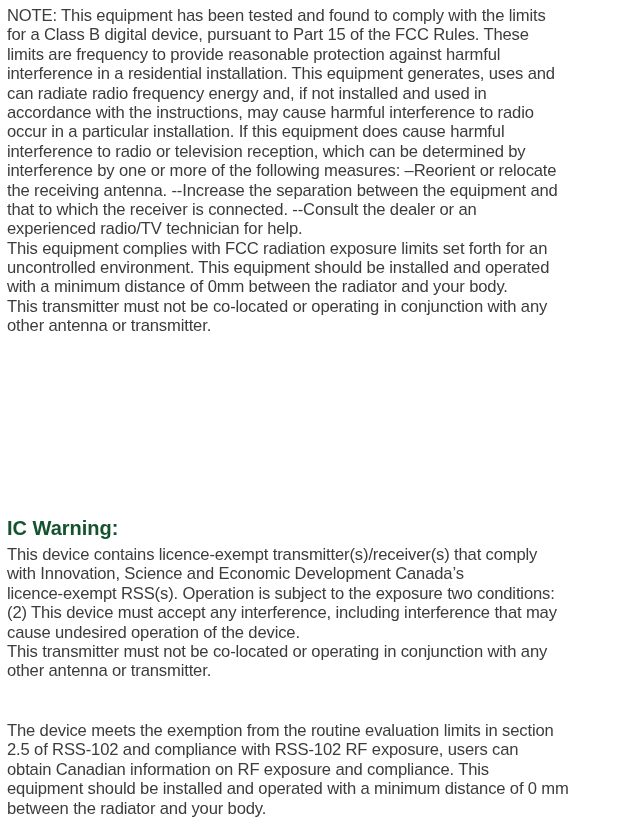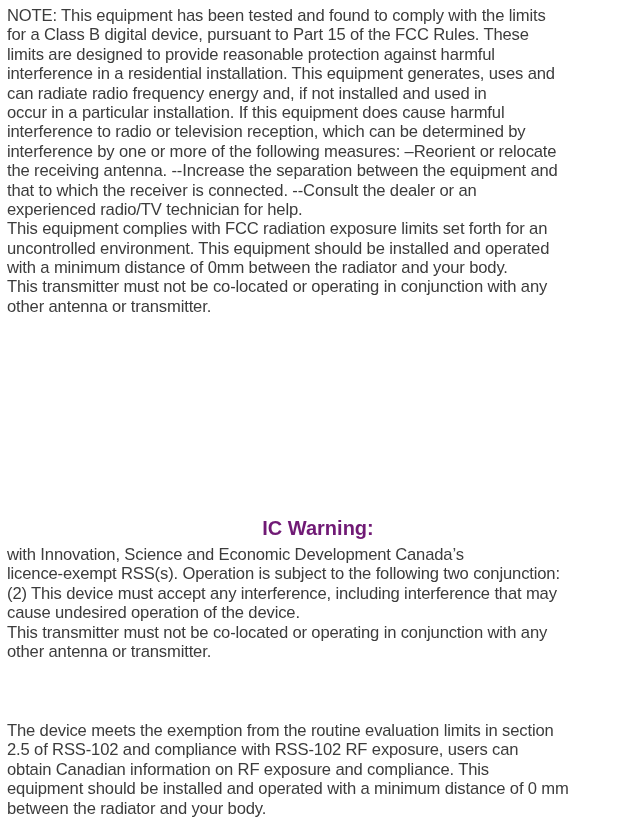--- a/index.html
+++ b/index.html
@@ -25,56 +25,57 @@
       font-size: 16.6px;
       line-height: 19.4px;
       height: 19.4px;
       white-space: nowrap;
       letter-spacing: -0.15px;
     }
     .heading {
       font-size: 20px;
       font-weight: bold;
       line-height: 24px;
-      color: #701a75;
+      color: #14532d;
       white-space: nowrap;
-      text-align: center;
     }
     #fcc-block { top: 6px; }
     #ic-heading { top: 516px; }
     #ic-block { top: 545px; }
     #exempt-block { top: 721px; }
   </style>
 </head>
 <body>
 
 <div class="block" id="fcc-block">
   <span class="line">NOTE: This equipment has been tested and found to comply with the limits</span>
   <span class="line">for a Class B digital device, pursuant to Part 15 of the FCC Rules. These</span>
-  <span class="line">limits are designed to provide reasonable protection against harmful</span>
+  <span class="line">limits are frequency to provide reasonable protection against harmful</span>
   <span class="line">interference in a residential installation. This equipment generates, uses and</span>
   <span class="line">can radiate radio frequency energy and, if not installed and used in</span>
+  <span class="line">accordance with the instructions, may cause harmful interference to radio</span>
   <span class="line">occur in a particular installation. If this equipment does cause harmful</span>
   <span class="line">interference to radio or television reception, which can be determined by</span>
   <span class="line">interference by one or more of the following measures: –Reorient or relocate</span>
   <span class="line">the receiving antenna. --Increase the separation between the equipment and</span>
   <span class="line">that to which the receiver is connected. --Consult the dealer or an</span>
   <span class="line">experienced radio/TV technician for help.</span>
   <span class="line">This equipment complies with FCC radiation exposure limits set forth for an</span>
   <span class="line">uncontrolled environment. This equipment should be installed and operated</span>
   <span class="line">with a minimum distance of 0mm between the radiator and your body.</span>
   <span class="line">This transmitter must not be co-located or operating in conjunction with any</span>
   <span class="line">other antenna or transmitter.</span>
 </div>
 
 <div class="block heading" id="ic-heading">IC Warning:</div>
 
 <div class="block" id="ic-block">
+  <span class="line">This device contains licence-exempt transmitter(s)/receiver(s) that comply</span>
   <span class="line">with Innovation, Science and Economic Development Canada’s</span>
-  <span class="line">licence-exempt RSS(s). Operation is subject to the following two conjunction:</span>
+  <span class="line">licence-exempt RSS(s). Operation is subject to the exposure two conditions:</span>
   <span class="line">(2) This device must accept any interference, including interference that may</span>
   <span class="line">cause undesired operation of the device.</span>
   <span class="line">This transmitter must not be co-located or operating in conjunction with any</span>
   <span class="line">other antenna or transmitter.</span>
 </div>
 
 <div class="block" id="exempt-block">
   <span class="line">The device meets the exemption from the routine evaluation limits in section</span>
   <span class="line">2.5 of RSS-102 and compliance with RSS-102 RF exposure, users can</span>
   <span class="line">obtain Canadian information on RF exposure and compliance. This</span>

